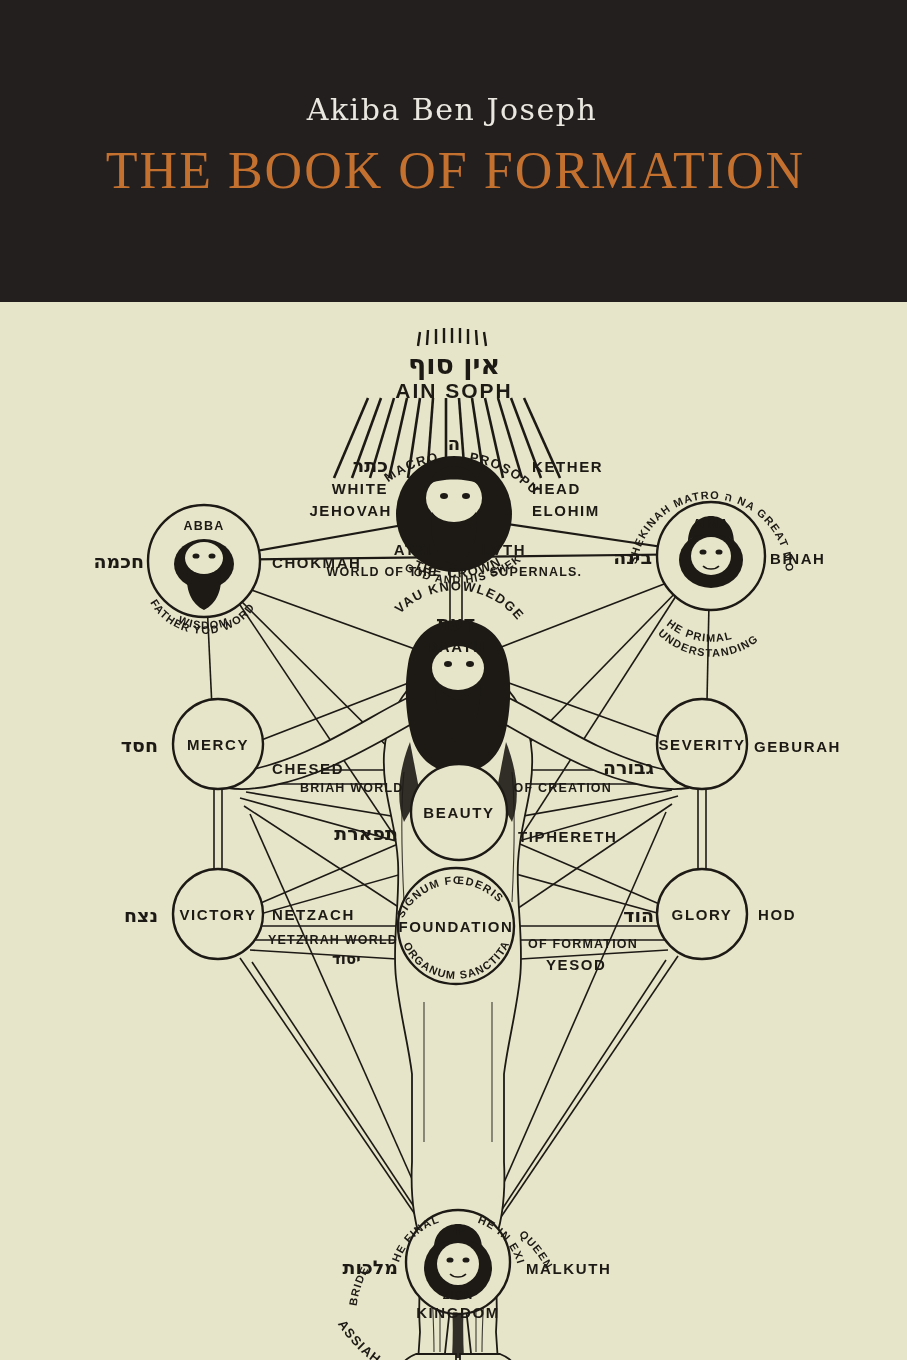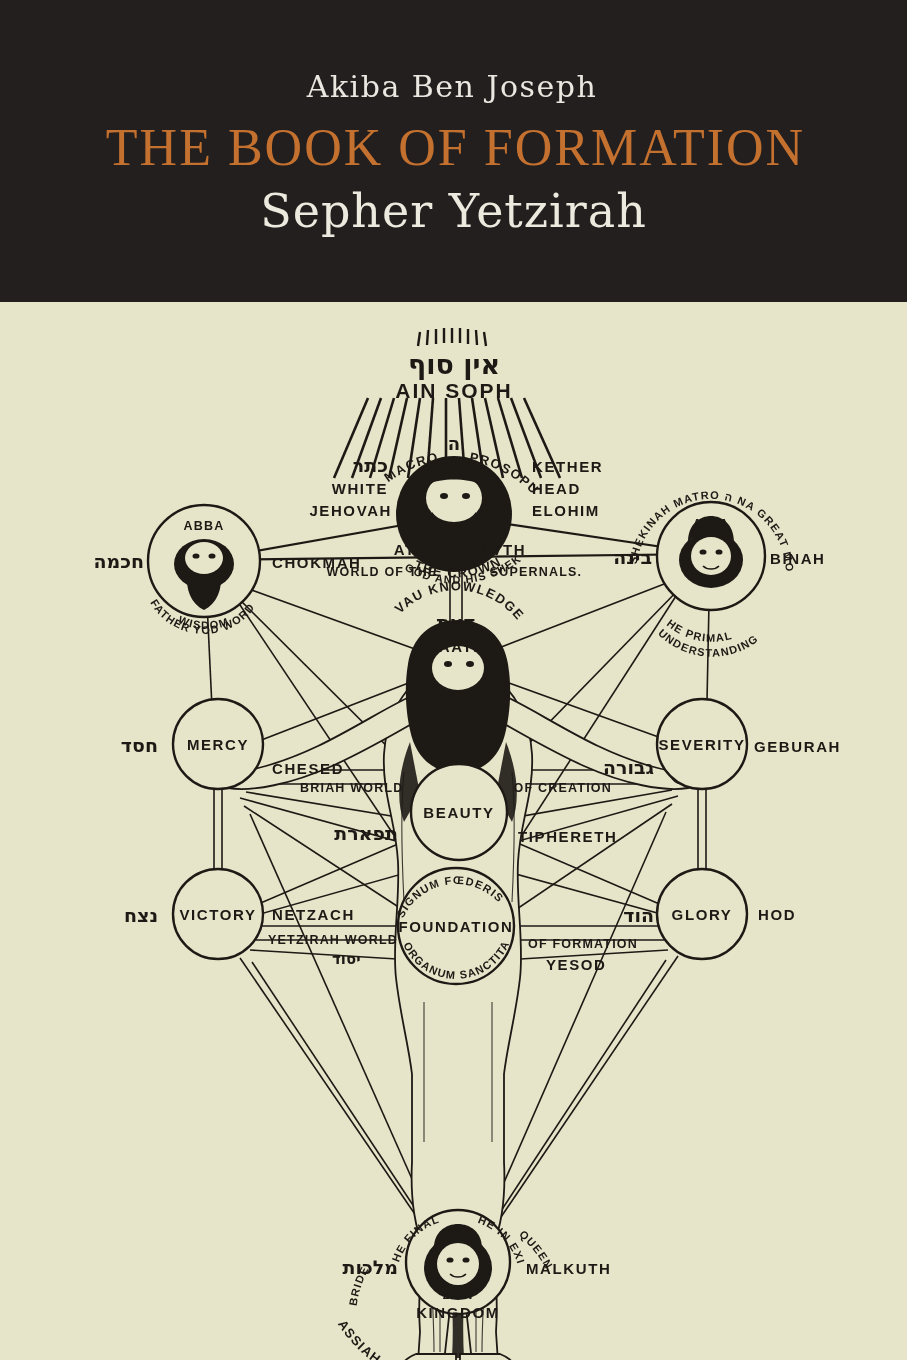--- a/index.html
+++ b/index.html
@@ -50,21 +50,20 @@
   .arc-sm{font-size:11px;font-weight:bold;letter-spacing:1.2px;}
 </style>
 </head>
 <body>
 
 <div id="cover">
 
   <div id="header">
     <div id="author">Akiba Ben Joseph</div>
     <div id="title">THE BOOK OF FORMATION</div>
-    <div id="subtitle">Sepher Yetzirah</div>
   </div>
 
   <div id="diagram">
   <svg viewBox="0 0 907 1058" xmlns="http://www.w3.org/2000/svg">
     <defs>
       <path id="arcMacro" d="M 372,196 A 108,108 0 0 1 536,196"></path>
       <path id="arcCrown" d="M 378,238 A 96,96 0 0 0 530,238"></path>
       <path id="arcShek" d="M 390,258 A 104,104 0 0 0 522,258"></path>
 
       <path id="arcAbbaB" d="M 143,281 A 62,62 0 0 0 265,281"></path>

